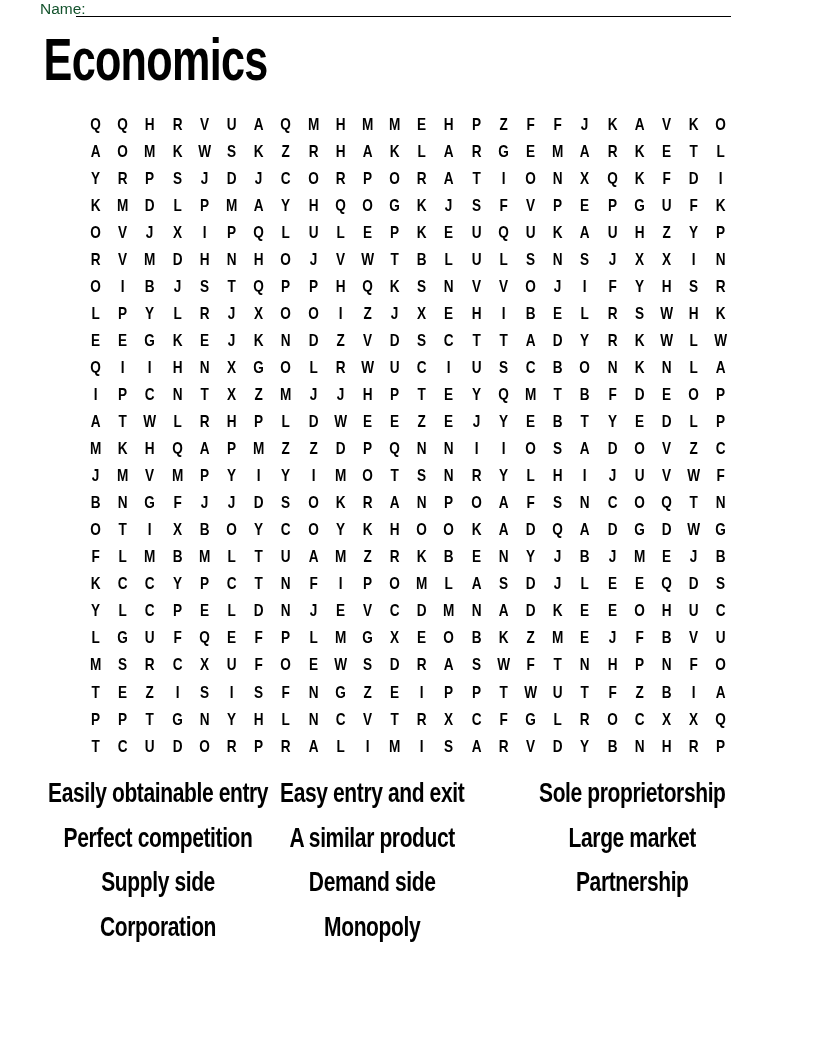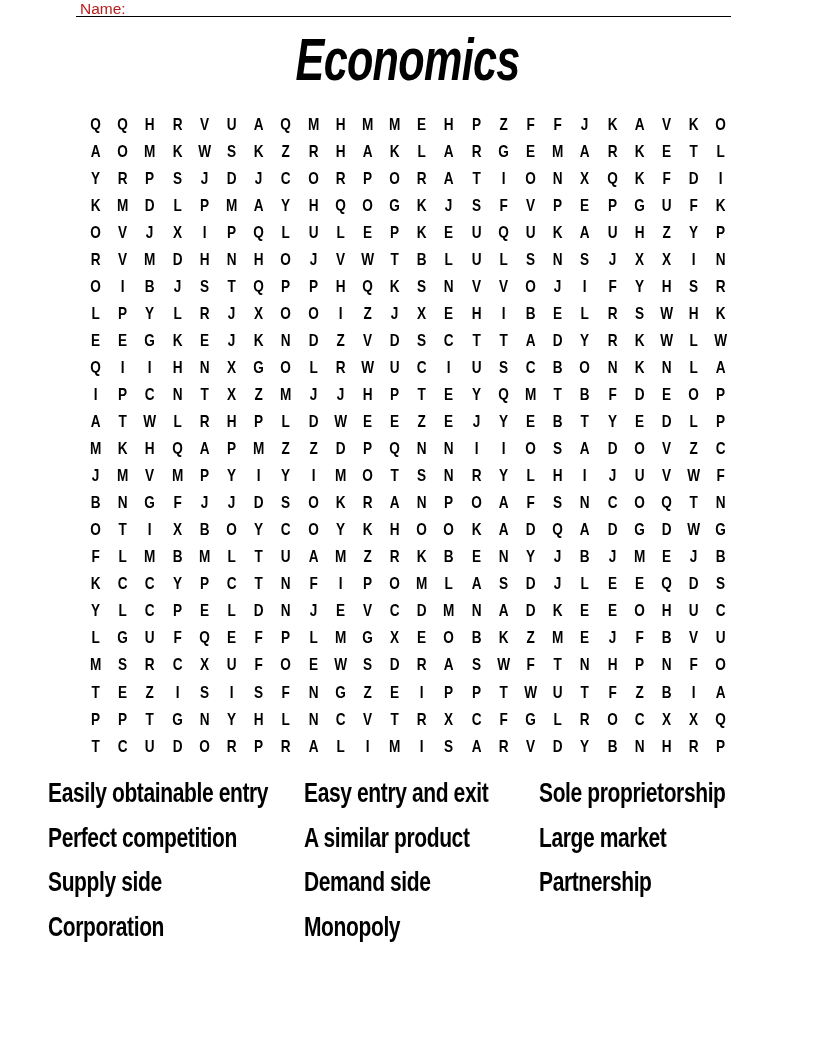--- a/index.html
+++ b/index.html
@@ -9,31 +9,30 @@
     position: relative;
     overflow: hidden;
     font-family: "Liberation Sans", "DejaVu Sans", sans-serif;
     color: #000000;
   }
   .name-row {
     position: absolute; left: 40px; top: 1px; width: 700px; height: 18px;
   }
   .name-label {
     position: absolute; left: 0; top: 0;
-    font-size: 15.5px; line-height: 16px; color: #b91c1c; margin-left: 40px;
+    font-size: 15.5px; line-height: 16px; color: #14532d;
   }
   .name-line {
     position: absolute; left: 36px; top: 0;
     width: 655px; height: 15px;
     border-bottom: 1.6px solid #000000;
   }
   .title-wrap {
     position: absolute; left: 0; right: 0; top: 30px;
-    text-align: center;
-    font-style: italic;
+    text-align: left;
   }
   .title {
     display: inline-block;
     font-size: 60px; line-height: 60px;
     font-weight: bold;
     letter-spacing: -1px;
     transform: scaleX(0.72);
     transform-origin: center top;
     white-space: nowrap;
   }
@@ -43,24 +42,24 @@
     grid-template-columns: repeat(24, 27.2px);
     grid-auto-rows: 27.05px;
   }
   .gcell {
     display: flex; align-items: center; justify-content: center;
     font-size: 17px; font-weight: bold;
     transform: scaleX(0.8);
     transform-origin: center center;
   }
   .word-col {
-    position: absolute; top: 771px;
+    position: absolute; top: 771px; text-align: center;
   }
   .word-col-0 { left: 48px; }
-  .word-col-1 { left: 304px; }
+  .word-col-1 { left: 280px; }
   .word-col-2 { left: 539px; }
   .word-item {
     height: 44.6px; line-height: 44.6px;
     font-size: 28px; font-weight: bold;
     letter-spacing: -0.5px;
     white-space: nowrap;
     transform: scaleX(0.75);
     transform-origin: left center;
   }
 </style>

